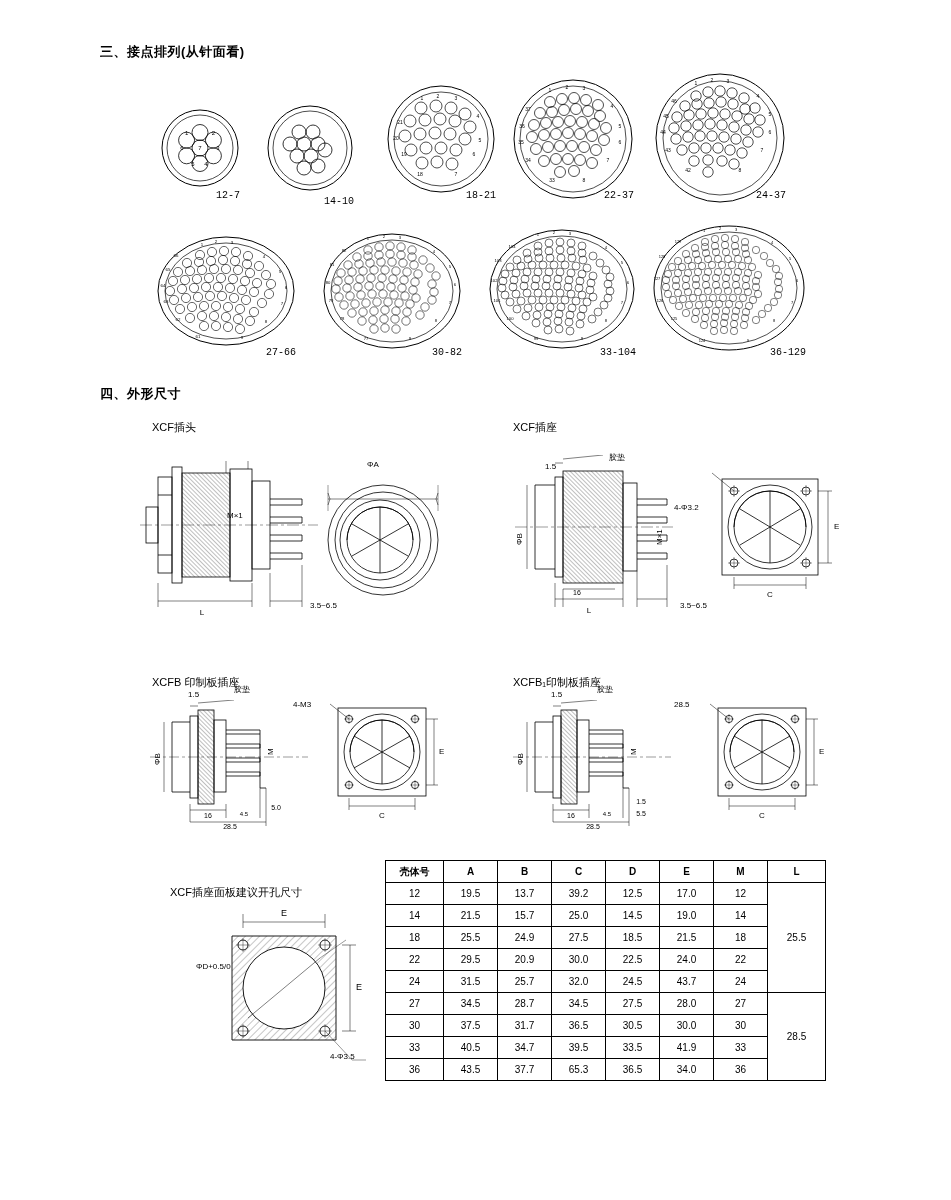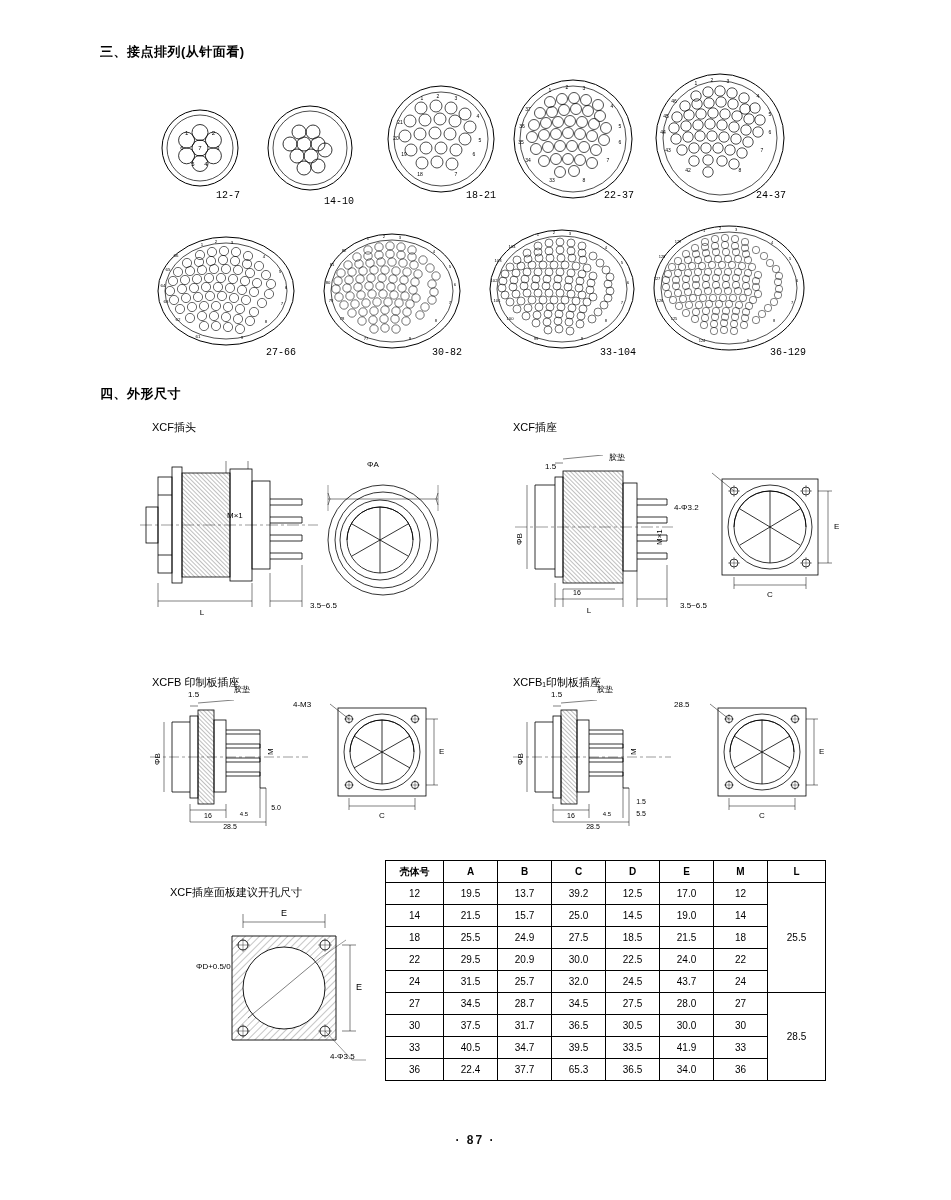--- a/index.html
+++ b/index.html
@@ -1258,25 +1258,24 @@
         <td>33</td>
         <td>40.5</td>
         <td>34.7</td>
         <td>39.5</td>
         <td>33.5</td>
         <td>41.9</td>
         <td>33</td>
       </tr>
       <tr>
         <td>36</td>
-        <td>22.4</td>
+        <td>43.5</td>
         <td>37.7</td>
         <td>65.3</td>
         <td>36.5</td>
         <td>34.0</td>
         <td>36</td>
       </tr>
     </tbody>
   </table>
 
-  <div class="pageno">· 87 ·</div>
 
 </div>
 
 </body></html>

